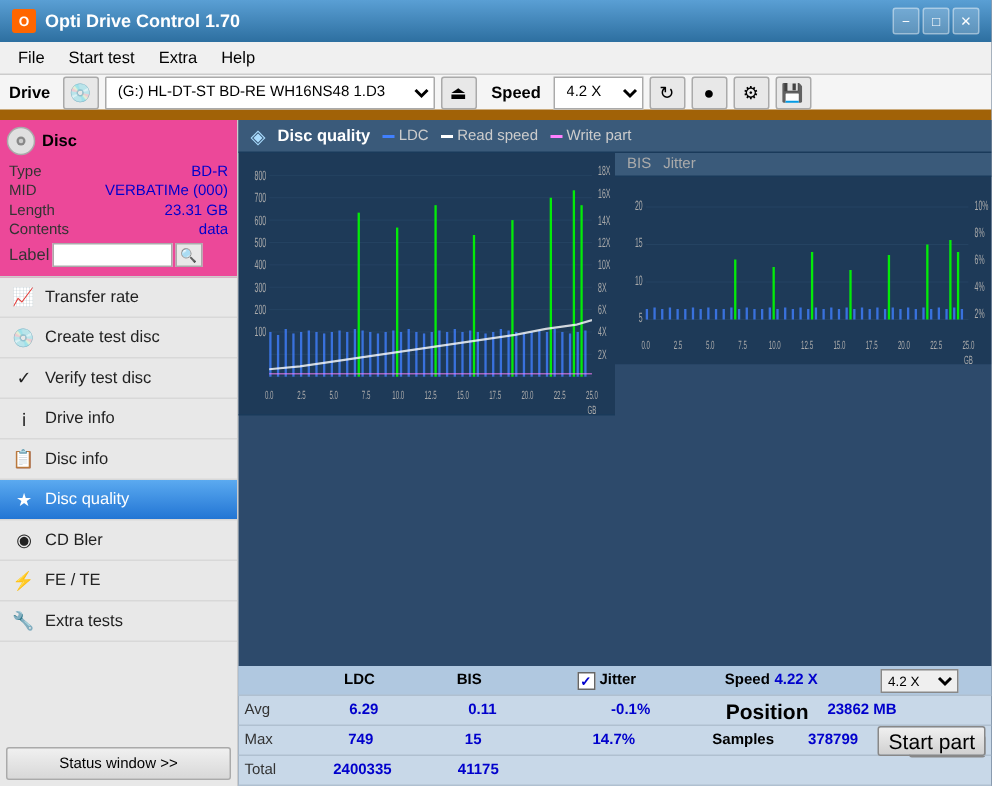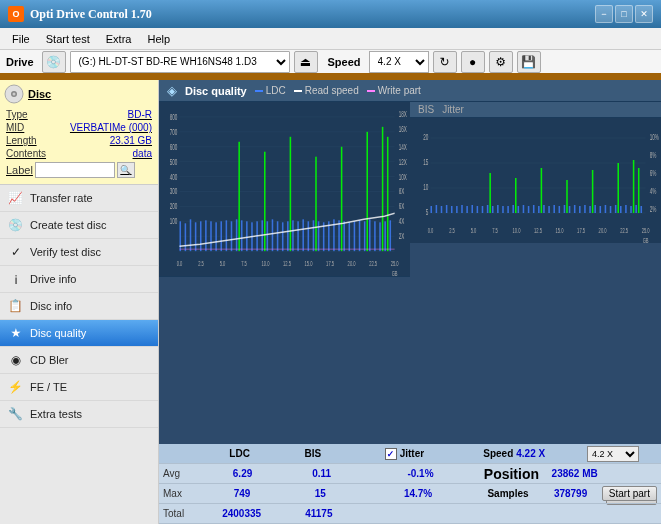--- a/index.html
+++ b/index.html
@@ -35,21 +35,20 @@
       display: flex;
       align-items: center;
       justify-content: center;
       font-size: 9px;
       color: white;
       font-weight: bold;
     }
     .title-text {
       font-size: 12px;
       font-weight: 600;
-      font-family: Liberation Serif, serif;
     }
     .title-controls {
       display: flex;
       gap: 2px;
     }
     .title-btn {
       width: 18px;
       height: 18px;
       background: rgba(255,255,255,0.2);
       border: 1px solid rgba(255,255,255,0.4);
@@ -138,24 +137,23 @@
     .left-panel {
       width: 159px;
       background: #e8e8e8;
       border-right: 1px solid #ccc;
       display: flex;
       flex-direction: column;
     }
 
     
     .disc-info-section {
-      background: #fef9c3;
+      background: #ec4899;
       padding: 4px;
       border-bottom: 1px solid #ccc;
-      text-decoration: underline;
     }
     .disc-header {
       display: flex;
       align-items: center;
       gap: 4px;
       margin-bottom: 4px;
     }
     .disc-icon {
       width: 20px;
       height: 20px;
@@ -315,21 +313,21 @@
       font-size: 10px;
       padding: 1px 6px;
       cursor: pointer;
       white-space: nowrap;
       margin-top: 47px;
     }
     .start-part-btn {
       background: linear-gradient(to bottom, #f0f0f0, #d0d0d0);
       border: 1px solid #888;
       border-radius: 2px;
-      font-size: 10px;
+      font-size: 14px;
       padding: 1px 6px;
       cursor: pointer;
       white-space: nowrap;
     }
   </style>
 </head>
 <body>
 
 <div class="title-bar">
   <div class="title-bar-left">
@@ -435,20 +433,21 @@
       <div class="nav-item">
         <span class="nav-icon">⚡</span>
         <span>FE / TE</span>
       </div>
       <div class="nav-item">
         <span class="nav-icon">🔧</span>
         <span>Extra tests</span>
       </div>
     </div>
 
+    <div class="status-btn">Status window &gt;&gt;</div>
   </div>
 
   <div class="right-panel">
 
     <div class="chart-header">
       <span style="color:#aaddff;font-size:13px;">◈</span>
       <span class="chart-title">Disc quality</span>
       <div class="legend-item">
         <div class="legend-dot" style="background:#4080ff;"></div>
         <span>LDC</span>

